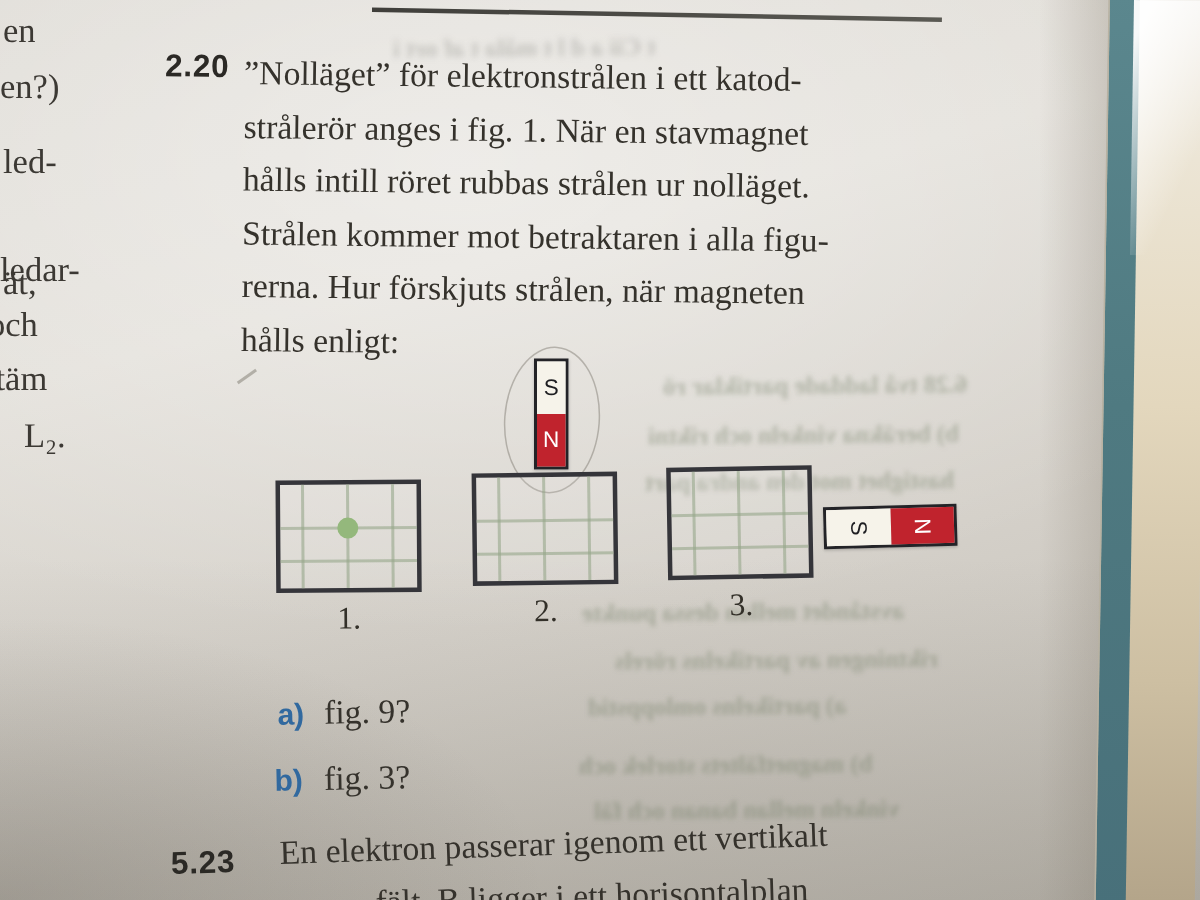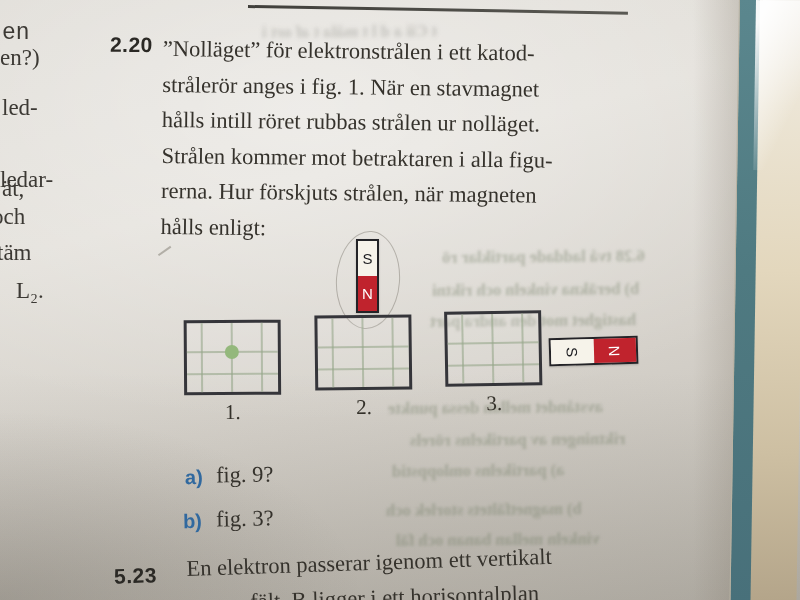--- a/index.html
+++ b/index.html
@@ -111,21 +111,21 @@
   <div class="bleed gray" style="left:262px;top:22px;">t Cii a d l t  måla t af ort  i</div>
   <div class="bleed" style="left:442px;top:247px;">6.28 två laddade partiklar rö</div>
   <div class="bleed" style="left:432px;top:280px;">b) beräkna vinkeln och riktni</div>
   <div class="bleed" style="left:430px;top:311px;">hastighet mot den andra part</div>
   <div class="bleed" style="left:388px;top:398px;">avståndet mellan dessa punkte</div>
   <div class="bleed" style="left:410px;top:430px;">riktningen av partikelns rörels</div>
   <div class="bleed" style="left:392px;top:461px;">a) partikelns omloppstid</div>
   <div class="bleed" style="left:386px;top:500px;">b) magnetfältets storlek och</div>
   <div class="bleed" style="left:396px;top:530px;">vinkeln mellan banan och fäl</div>
 
-  <div class="margin-frag" style="left:2px;top:20px;font-family:Liberation Mono, monospace;">en</div>
+  <div class="margin-frag" style="left:2px;top:8px;">en</div>
   <div class="margin-frag" style="left:0px;top:45px;">en?)</div>
   <div class="margin-frag" style="left:2px;top:95px;text-align:right;">led-</div>
   <div class="margin-frag" style="left:2px;top:131px;margin-top:45px;">ät,</div>
   <div class="margin-frag" style="left:0px;top:167px;text-align:center;">ledar-</div>
   <div class="margin-frag" style="left:-8px;top:204px;">och</div>
   <div class="margin-frag" style="left:-3px;top:240px;">täm</div>
   <div class="margin-frag" style="left:16px;top:278px;">L₂.</div>
 
   <div class="t num" style="left:110px;top:33px;transform:rotate(.6deg);">2.20</div>
   <div class="para">

